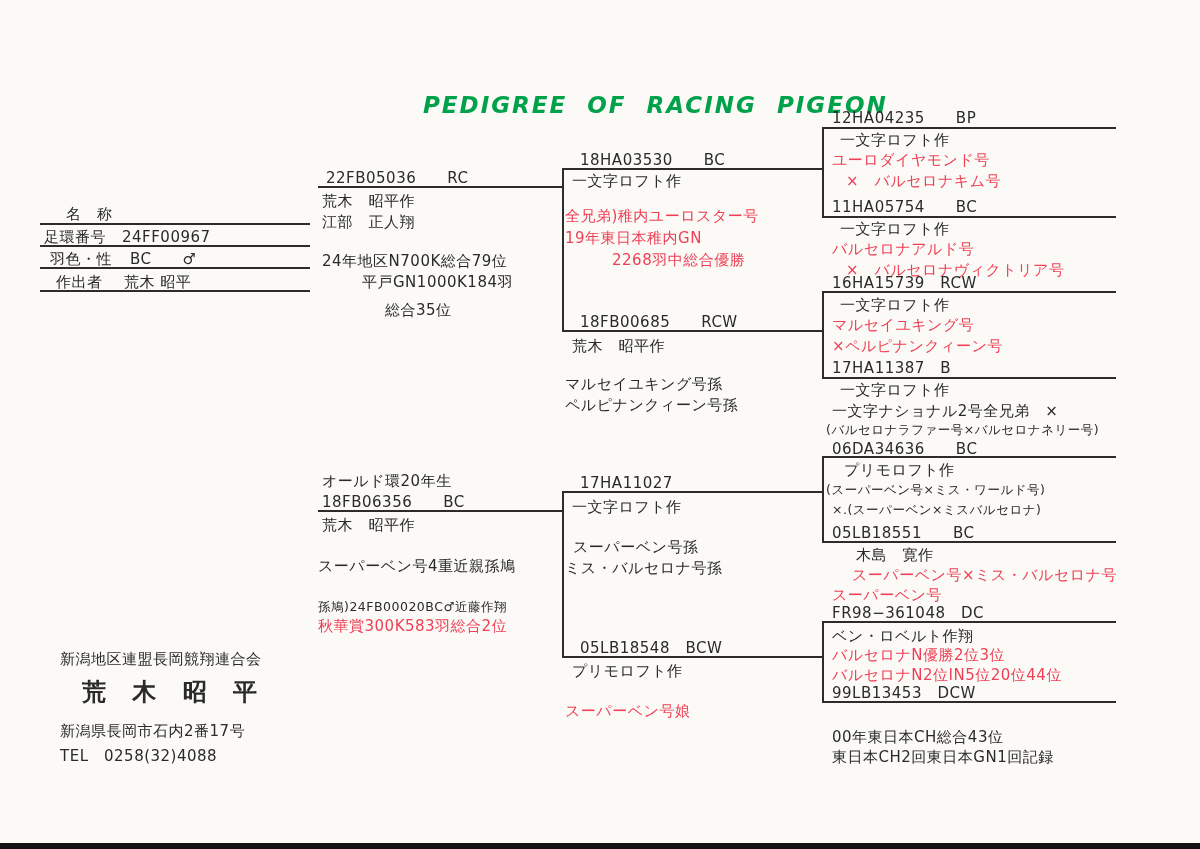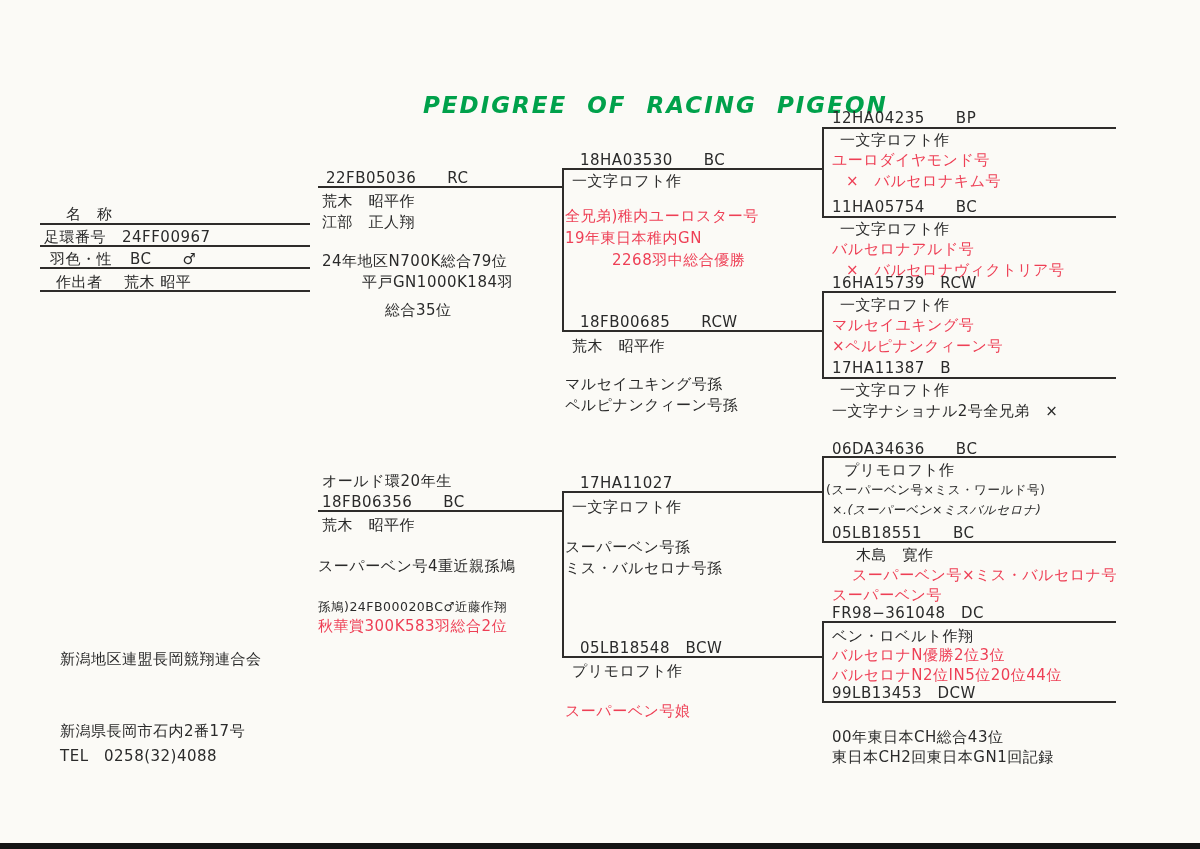--- a/index.html
+++ b/index.html
@@ -73,21 +73,21 @@
   <div class="hline" style="left:562px;top:168px;width:262px;"></div>
 
   <div class="t" style="left:580px;top:313px;">18FB00685　　RCW</div>
   <div class="t" style="left:572px;top:337px;">荒木　昭平作</div>
   <div class="t" style="left:565px;top:375px;">マルセイユキング号孫</div>
   <div class="t" style="left:565px;top:396px;">ペルピナンクィーン号孫</div>
   <div class="hline" style="left:562px;top:330px;width:262px;"></div>
 
   <div class="t" style="left:580px;top:474px;">17HA11027</div>
   <div class="t" style="left:572px;top:498px;">一文字ロフト作</div>
-  <div class="t" style="left:565px;top:538px;">スーパーベン号孫</div>
+  <div class="t" style="left:565px;top:538px;padding-left:8px;">スーパーベン号孫</div>
   <div class="t" style="left:565px;top:559px;">ミス・バルセロナ号孫</div>
   <div class="hline" style="left:562px;top:491px;width:262px;"></div>
 
   <div class="t" style="left:580px;top:639px;">05LB18548　BCW</div>
   <div class="t" style="left:572px;top:662px;">プリモロフト作</div>
   <div class="t red" style="left:565px;top:702px;">スーパーベン号娘</div>
   <div class="hline" style="left:562px;top:656px;width:262px;"></div>
 
   <div class="vline" style="left:822px;top:127px;height:90px;"></div>
   <div class="vline" style="left:822px;top:291px;height:87px;"></div>
@@ -108,44 +108,46 @@
 
   <div class="t" style="left:832px;top:274px;">16HA15739　RCW</div>
   <div class="t" style="left:840px;top:296px;">一文字ロフト作</div>
   <div class="t red" style="left:832px;top:316px;">マルセイユキング号</div>
   <div class="t red" style="left:832px;top:337px;">×ペルピナンクィーン号</div>
   <div class="hline" style="left:822px;top:291px;width:294px;"></div>
 
   <div class="t" style="left:832px;top:359px;">17HA11387　B</div>
   <div class="t" style="left:840px;top:381px;">一文字ロフト作</div>
   <div class="t" style="left:832px;top:402px;">一文字ナショナル2号全兄弟　×</div>
+  <div class="t sm" style="left:826px;top:422px;">(バルセロナラファー号×バルセロナネリー号)</div>
   <div class="hline" style="left:822px;top:377px;width:294px;"></div>
 
   <div class="t" style="left:832px;top:440px;">06DA34636　　BC</div>
   <div class="t" style="left:844px;top:461px;">プリモロフト作</div>
   <div class="t sm" style="left:826px;top:482px;">(スーパーベン号×ミス・ワールド号)</div>
-  <div class="t sm" style="left:832px;top:502px;font-style:italic;">×.(スーパーベン×ミスバルセロナ)</div>
+  <div class="t sm" style="left:832px;top:502px;">×.(スーパーベン×ミスバルセロナ)</div>
   <div class="hline" style="left:822px;top:456px;width:294px;"></div>
 
   <div class="t" style="left:832px;top:524px;">05LB18551　　BC</div>
   <div class="t" style="left:856px;top:546px;">木島　寛作</div>
   <div class="t red" style="left:832px;top:566px;margin-left:20px;">スーパーベン号×ミス・バルセロナ号</div>
   <div class="t red" style="left:832px;top:586px;">スーパーベン号</div>
   <div class="hline" style="left:822px;top:541px;width:294px;"></div>
 
   <div class="t" style="left:832px;top:604px;">FR98−361048　DC</div>
   <div class="t" style="left:832px;top:627px;">ベン・ロベルト作翔</div>
   <div class="t red" style="left:832px;top:646px;">バルセロナN優勝2位3位</div>
   <div class="t red" style="left:832px;top:666px;">バルセロナN2位IN5位20位44位</div>
   <div class="hline" style="left:822px;top:621px;width:294px;"></div>
 
   <div class="t" style="left:832px;top:684px;">99LB13453　DCW</div>
   <div class="t" style="left:832px;top:728px;">00年東日本CH総合43位</div>
   <div class="t" style="left:832px;top:748px;">東日本CH2回東日本GN1回記録</div>
   <div class="hline" style="left:822px;top:701px;width:294px;"></div>
 
   <div class="t" style="left:60px;top:650px;">新潟地区連盟長岡競翔連合会</div>
+  <div class="t bigname" style="left:82px;top:678px;">荒 木 昭 平</div>
   <div class="t" style="left:60px;top:722px;">新潟県長岡市石内2番17号</div>
   <div class="t" style="left:60px;top:747px;">TEL　0258(32)4088</div>
 
   <div class="scanbar"></div>
 
 </div>
 
 </body></html>

